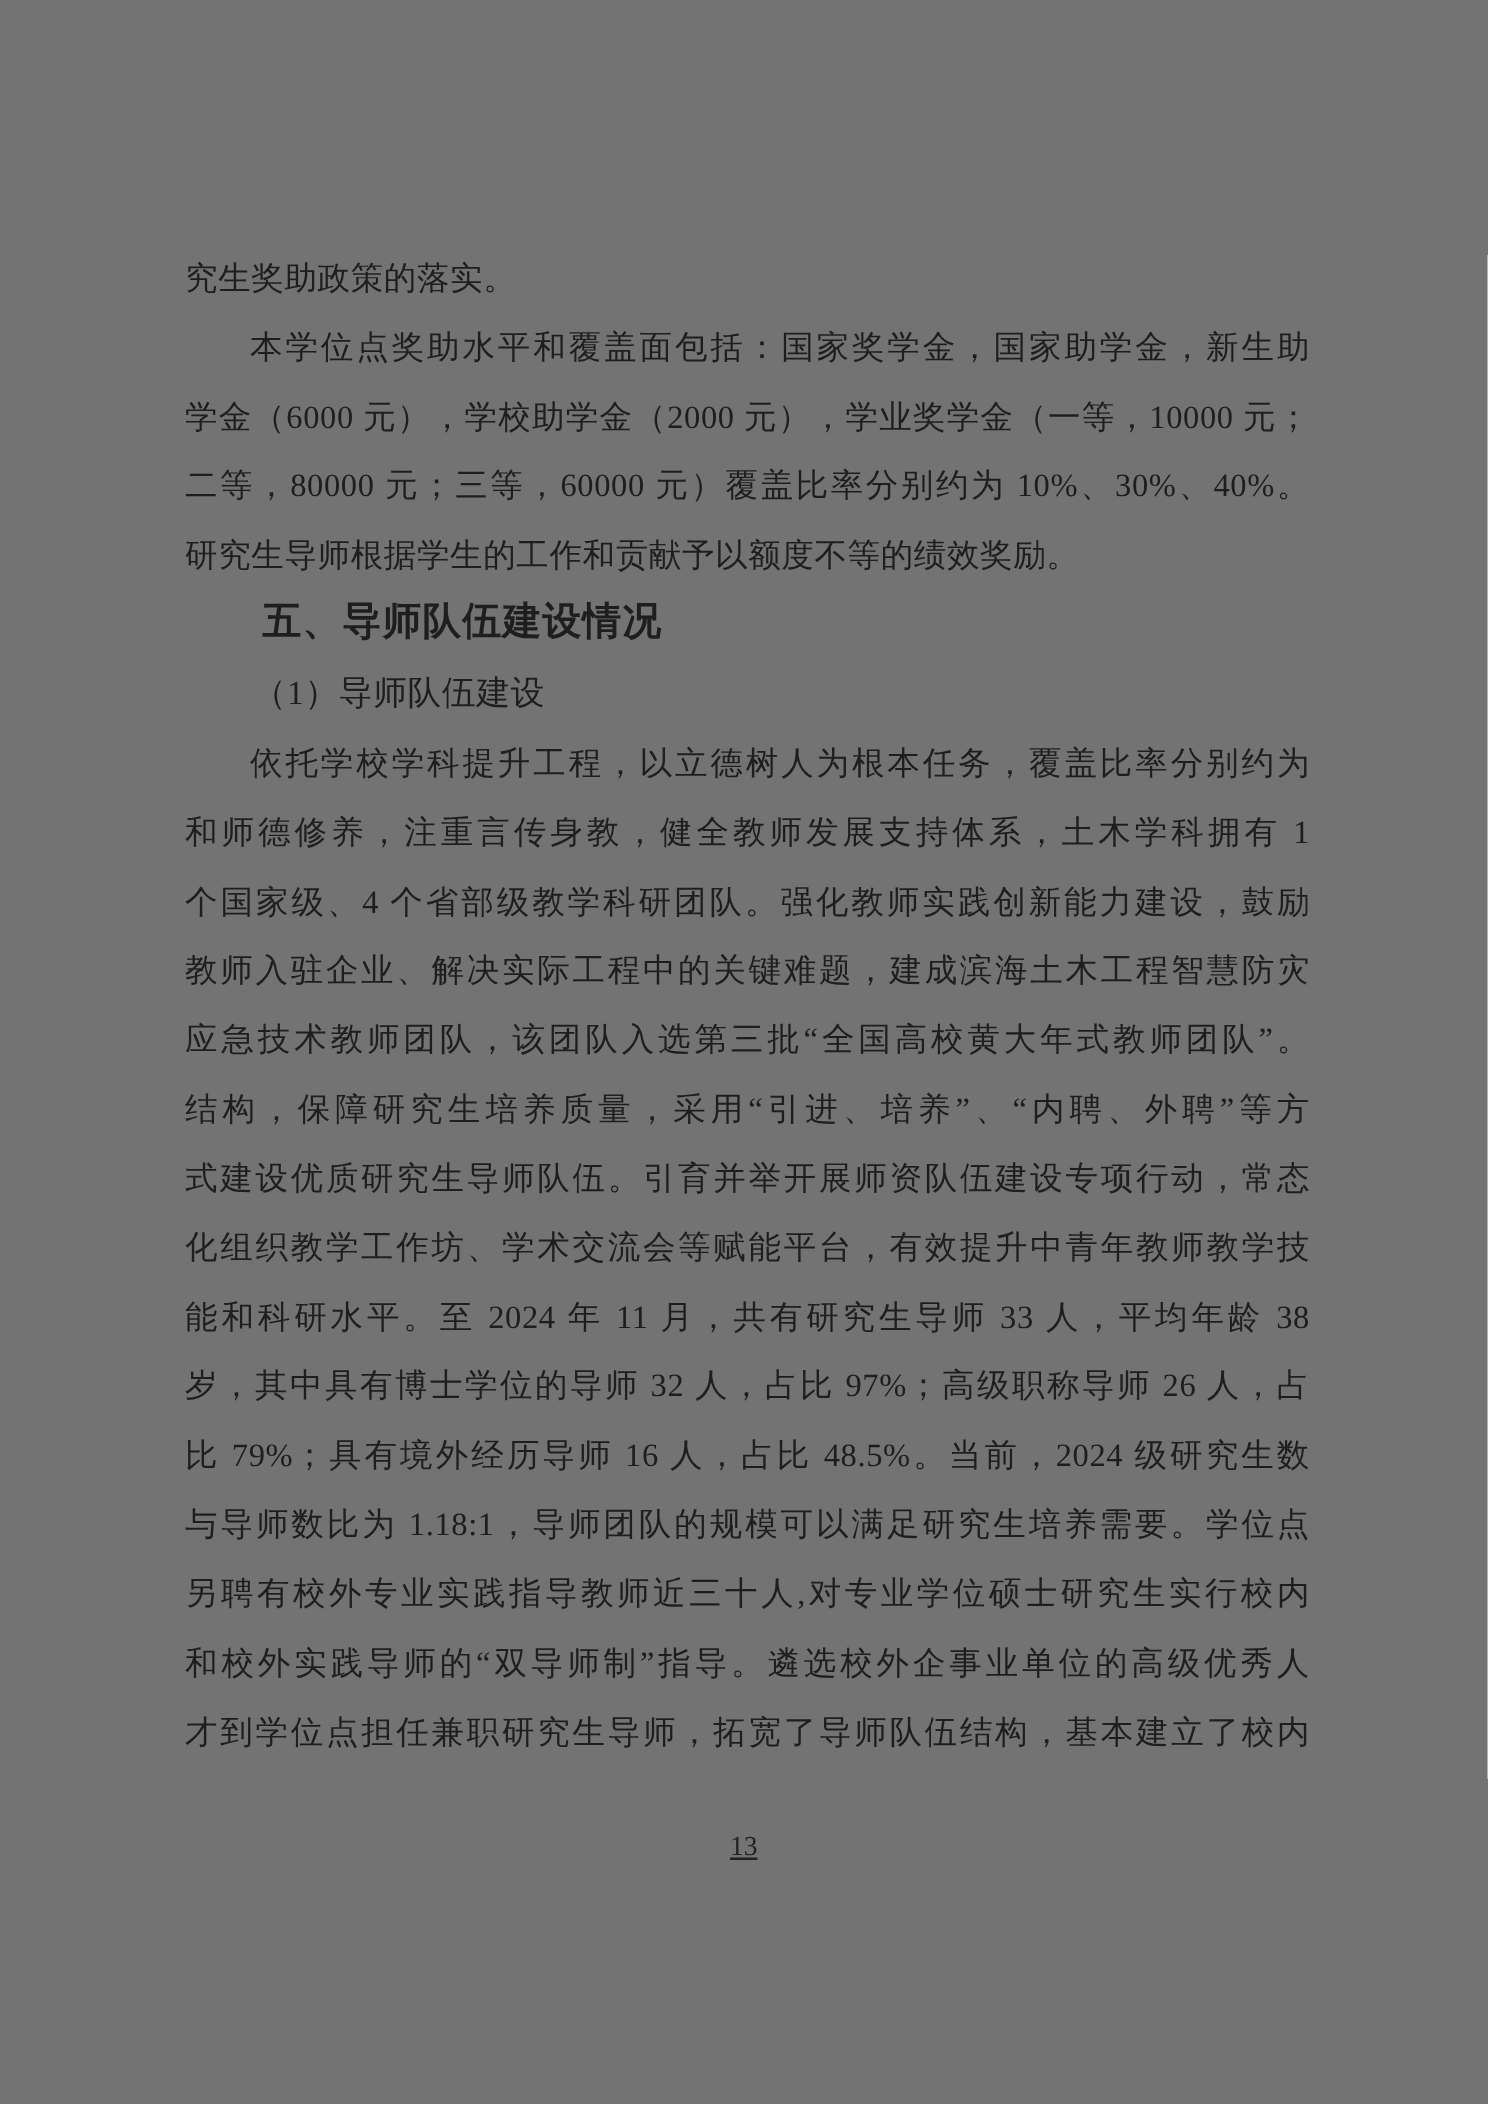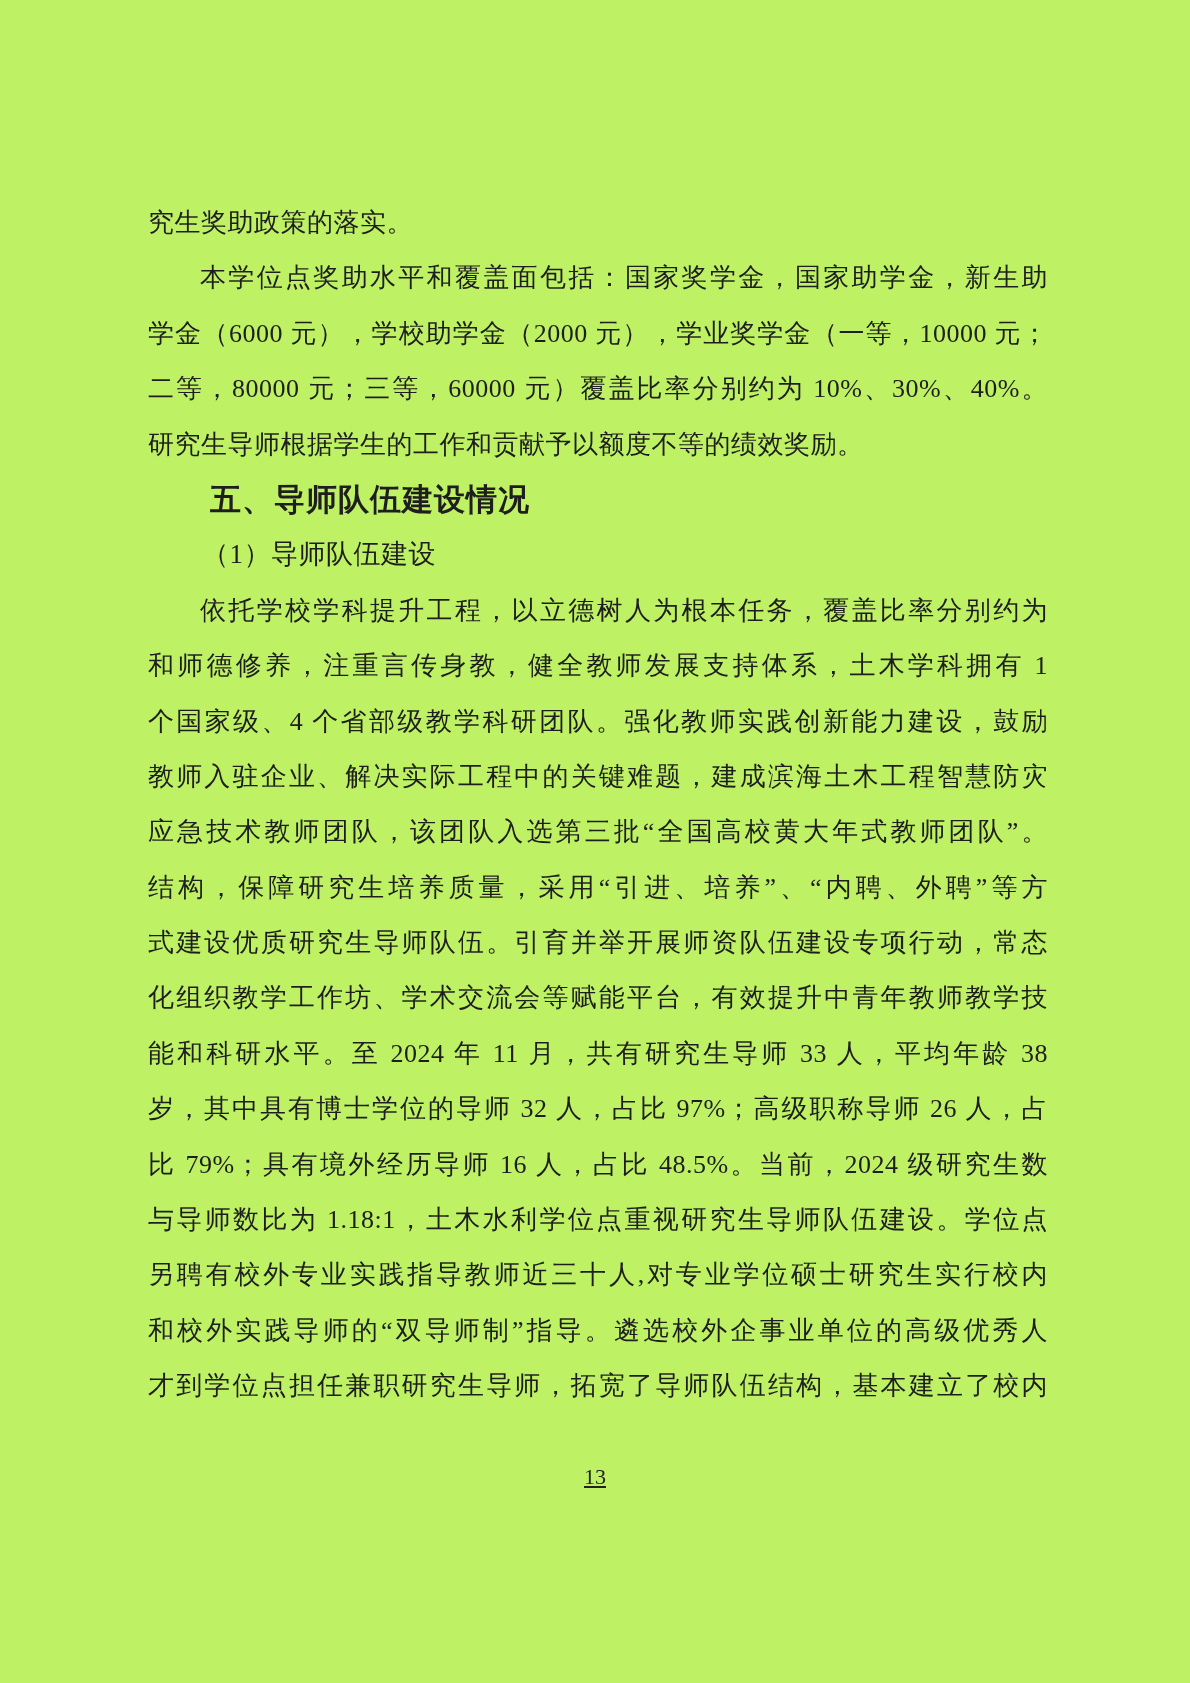--- a/index.html
+++ b/index.html
@@ -5,21 +5,21 @@
   html, body {
     margin: 0;
     padding: 0;
     background: #e8e8e8;
   }
   .page {
     position: relative;
     width: 1190px;
     height: 1683px;
     margin: 0 auto;
-    background: #bef264;
+    background: #737373;
     overflow: hidden;
     color: #1e1e1e;
     font-family: "Liberation Serif", "DejaVu Serif", serif;
   }
   .text-block {
     position: absolute;
     left: 148px;
     top: 195px;
     width: 900px;
   }
@@ -32,21 +32,21 @@
   }
   .line.justify {
     white-space: normal;
     text-align: justify;
     text-align-last: justify;
   }
   .line.indent {
     text-indent: 2em;
   }
   .line.heading {
-    font-family: Liberation Sans, sans-serif;
+    font-family: Liberation Mono, monospace;
     font-weight: 700;
     font-size: 31px;
     letter-spacing: 1px;
   }
   .line.subheading {
     font-size: 27px;
   }
   .page-number {
     position: absolute;
     top: 1460px;
@@ -75,19 +75,19 @@
       <div class="line body justify">和师德修养，注重言传身教，健全教师发展支持体系，土木学科拥有 1</div>
       <div class="line body justify">个国家级、4 个省部级教学科研团队。强化教师实践创新能力建设，鼓励</div>
       <div class="line body justify">教师入驻企业、解决实际工程中的关键难题，建成滨海土木工程智慧防灾</div>
       <div class="line body justify">应急技术教师团队，该团队入选第三批“全国高校黄大年式教师团队”。</div>
       <div class="line body justify">结构，保障研究生培养质量，采用“引进、培养”、“内聘、外聘”等方</div>
       <div class="line body justify">式建设优质研究生导师队伍。引育并举开展师资队伍建设专项行动，常态</div>
       <div class="line body justify">化组织教学工作坊、学术交流会等赋能平台，有效提升中青年教师教学技</div>
       <div class="line body justify">能和科研水平。至 2024 年 11 月，共有研究生导师 33 人，平均年龄 38</div>
       <div class="line body justify">岁，其中具有博士学位的导师 32 人，占比 97%；高级职称导师 26 人，占</div>
       <div class="line body justify">比 79%；具有境外经历导师 16 人，占比 48.5%。当前，2024 级研究生数</div>
-      <div class="line body justify">与导师数比为 1.18:1，土木水利学位点重视研究生导师队伍建设。学位点</div>
+      <div class="line body justify">与导师数比为 1.18:1，导师团队的规模可以满足研究生培养需要。学位点</div>
       <div class="line body justify">另聘有校外专业实践指导教师近三十人,对专业学位硕士研究生实行校内</div>
       <div class="line body justify">和校外实践导师的“双导师制”指导。遴选校外企事业单位的高级优秀人</div>
       <div class="line body justify">才到学位点担任兼职研究生导师，拓宽了导师队伍结构，基本建立了校内</div>
     </div>
   <div class="page-number">13</div>
 </div>
 
 </body></html>

